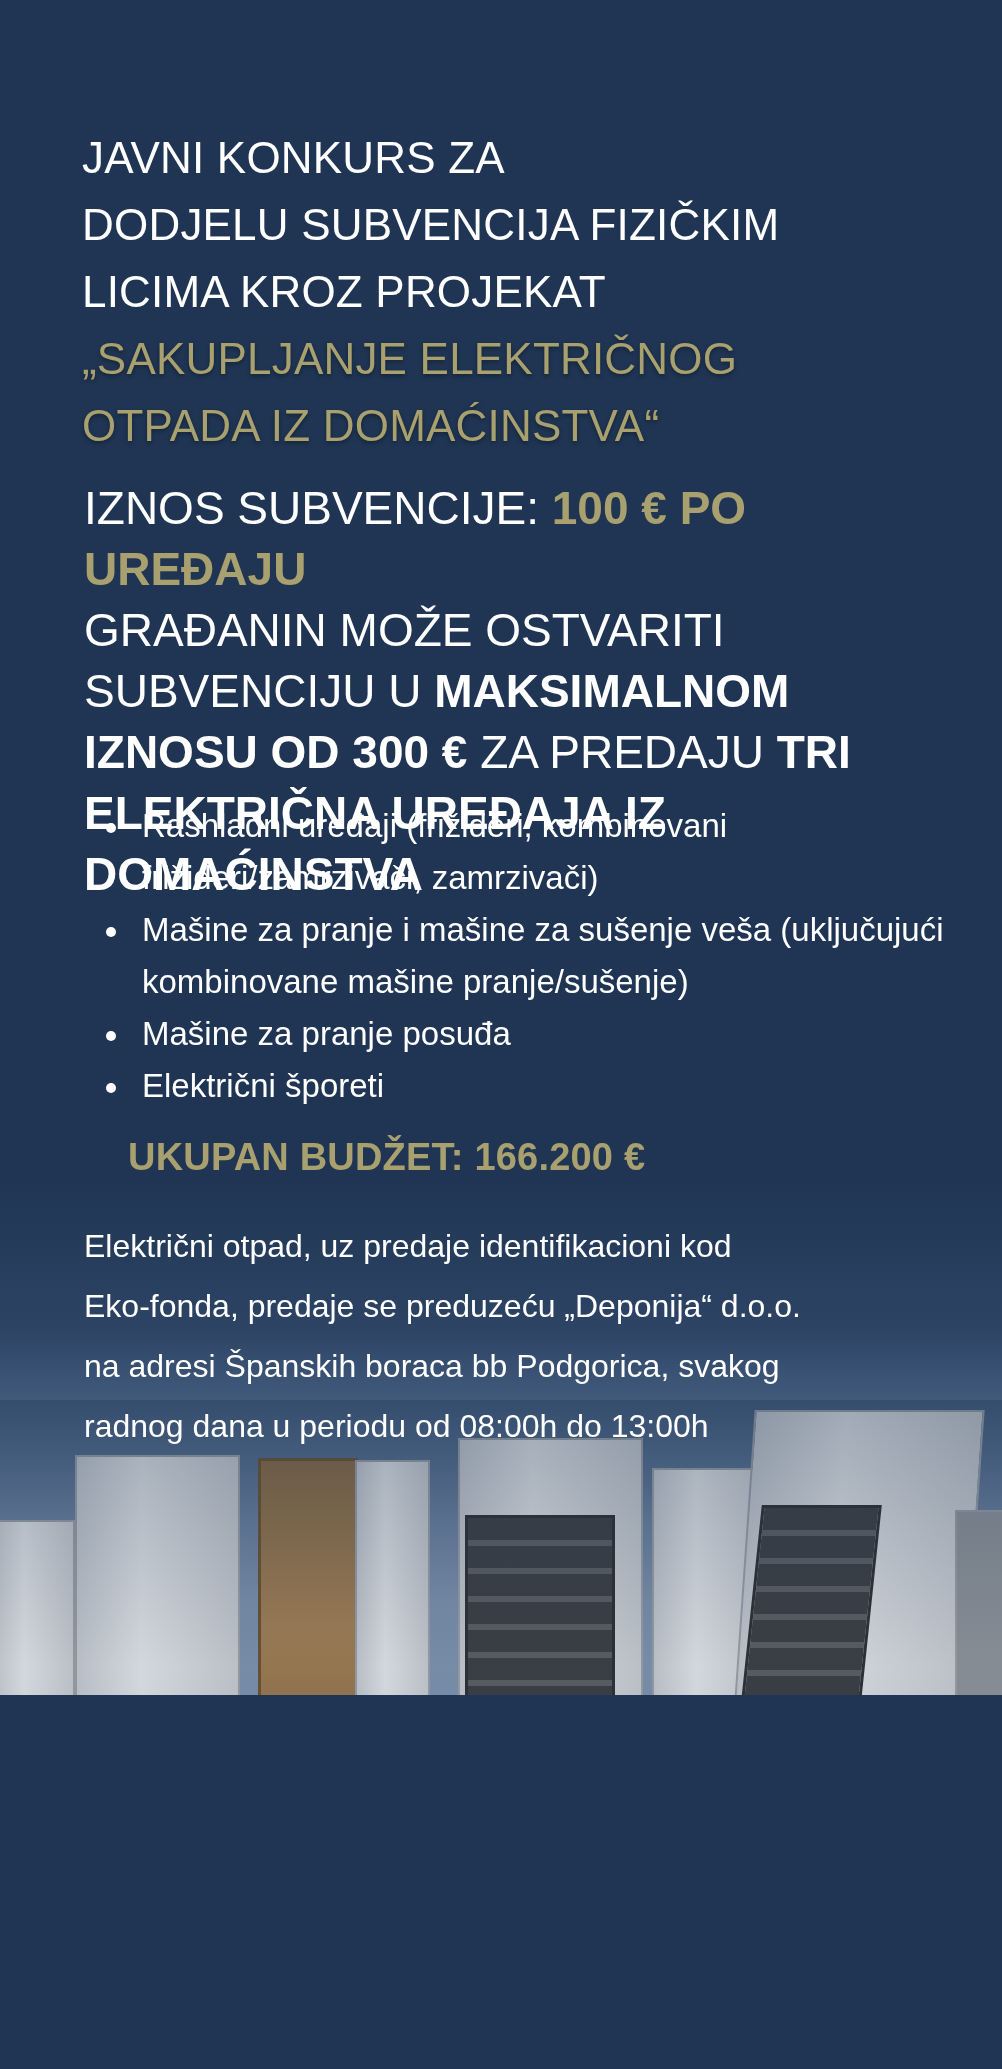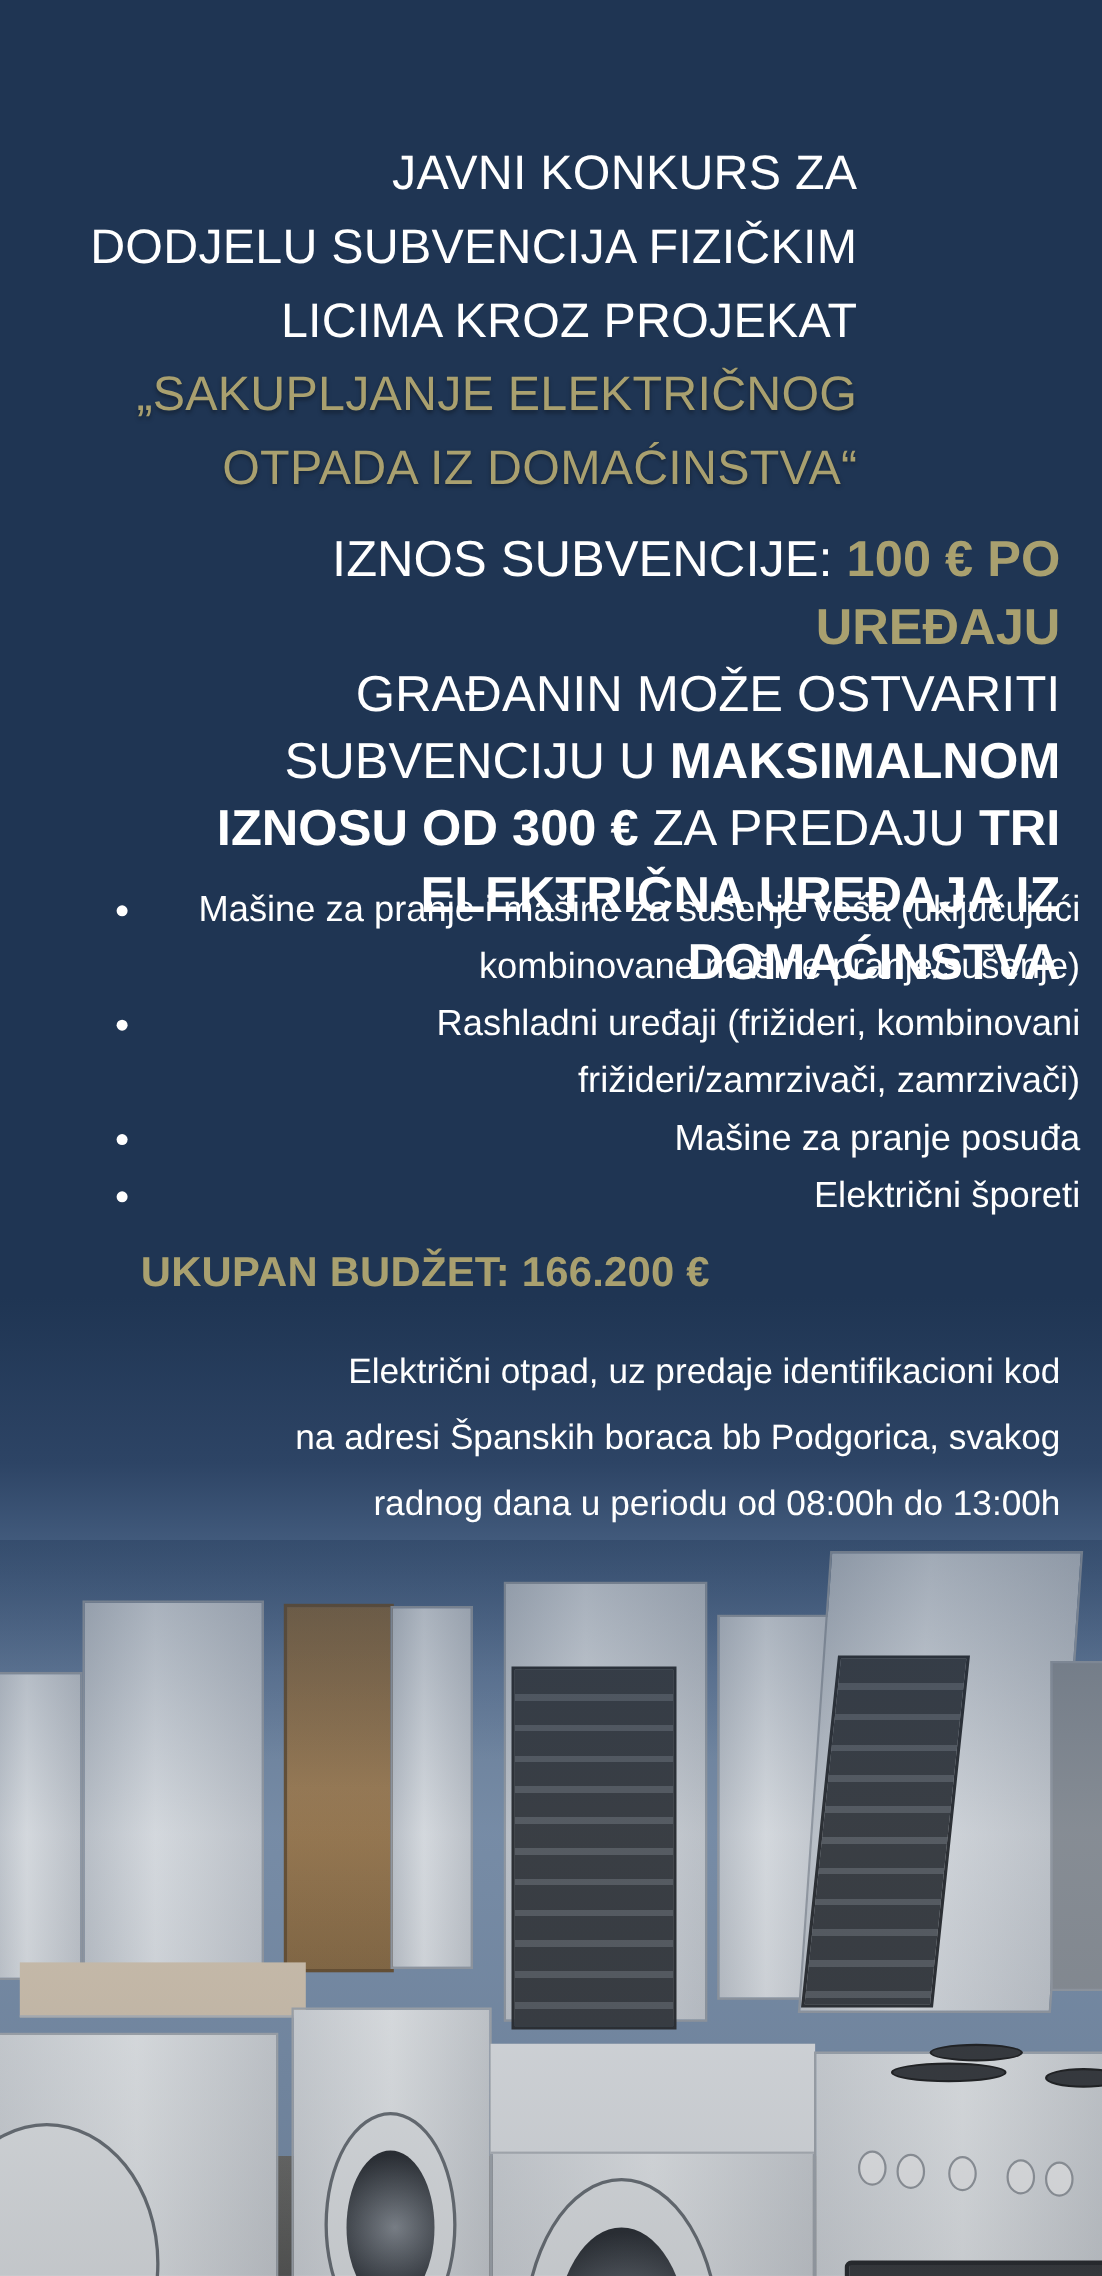--- a/index.html
+++ b/index.html
@@ -5,27 +5,26 @@
   * { box-sizing: border-box; margin: 0; padding: 0; }
   html, body { width: 1002px; height: 2069px; overflow: hidden; }
   body {
     font-family: "Liberation Sans", "DejaVu Sans", sans-serif;
     background: #1f3553;
     color: #ffffff;
     position: relative;
   }
   .poster {
     position: absolute; inset: 0;
-    width: 1002px; height: 2069px;
+    width: 1002px; height: 1695px;
     background: linear-gradient(to bottom,
       #1f3553 0px, #1f3553 1180px,
       #2d4465 1330px, #4a6385 1430px,
       #6a81a0 1520px, #7e93ad 1600px);
     overflow: hidden;
-    text-align: right;
   }
   
   .content { position: absolute; left: 82px; top: 0; width: 880px; z-index: 5; }
   .title {
     position: absolute; top: 124px; left: 0;
     font-size: 44px; line-height: 67px; letter-spacing: 0.2px;
     text-transform: uppercase; font-weight: 400;
   }
   .title .line { display: block; white-space: nowrap; }
   .title .gold { color: #a9a06f; font-weight: 400; text-shadow: 0 2px 4px rgba(0,0,0,0.35); }
@@ -132,27 +131,28 @@
     <p class="subsidy">
       <span>IZNOS SUBVENCIJE:</span>
       <span class="gold">100 € PO UREĐAJU</span><br>
       <span>GRAĐANIN MOŽE OSTVARITI SUBVENCIJU U</span>
       <b>MAKSIMALNOM IZNOSU OD 300 €</b>
       <span>ZA PREDAJU</span>
       <b>TRI ELEKTRIČNA UREĐAJA IZ DOMAĆINSTVA</b>
     </p>
 
     <ul class="devices">
+      <li>Rashladni uređaji (frižideri, kombinovani frižideri/zamrzivači, zamrzivači)</li>
       <li>Mašine za pranje i mašine za sušenje veša (uključujući kombinovane mašine pranje/sušenje)</li>
-      <li>Rashladni uređaji (frižideri, kombinovani frižideri/zamrzivači, zamrzivači)</li>
       <li>Mašine za pranje posuđa</li>
       <li>Električni šporeti</li>
     </ul>
 
     <div class="budget">UKUPAN BUDŽET: 166.200 €</div>
 
     <p class="info">
       <span>Električni otpad, uz predaje identifikacioni kod</span>
+      <span>Eko-fonda, predaje se preduzeću „Deponija“ d.o.o.</span>
       <span>na adresi Španskih boraca bb Podgorica, svakog</span>
       <span>radnog dana u periodu od 08:00h do 13:00h</span>
     </p>
   </div>
 </div>
 
 </body></html>

